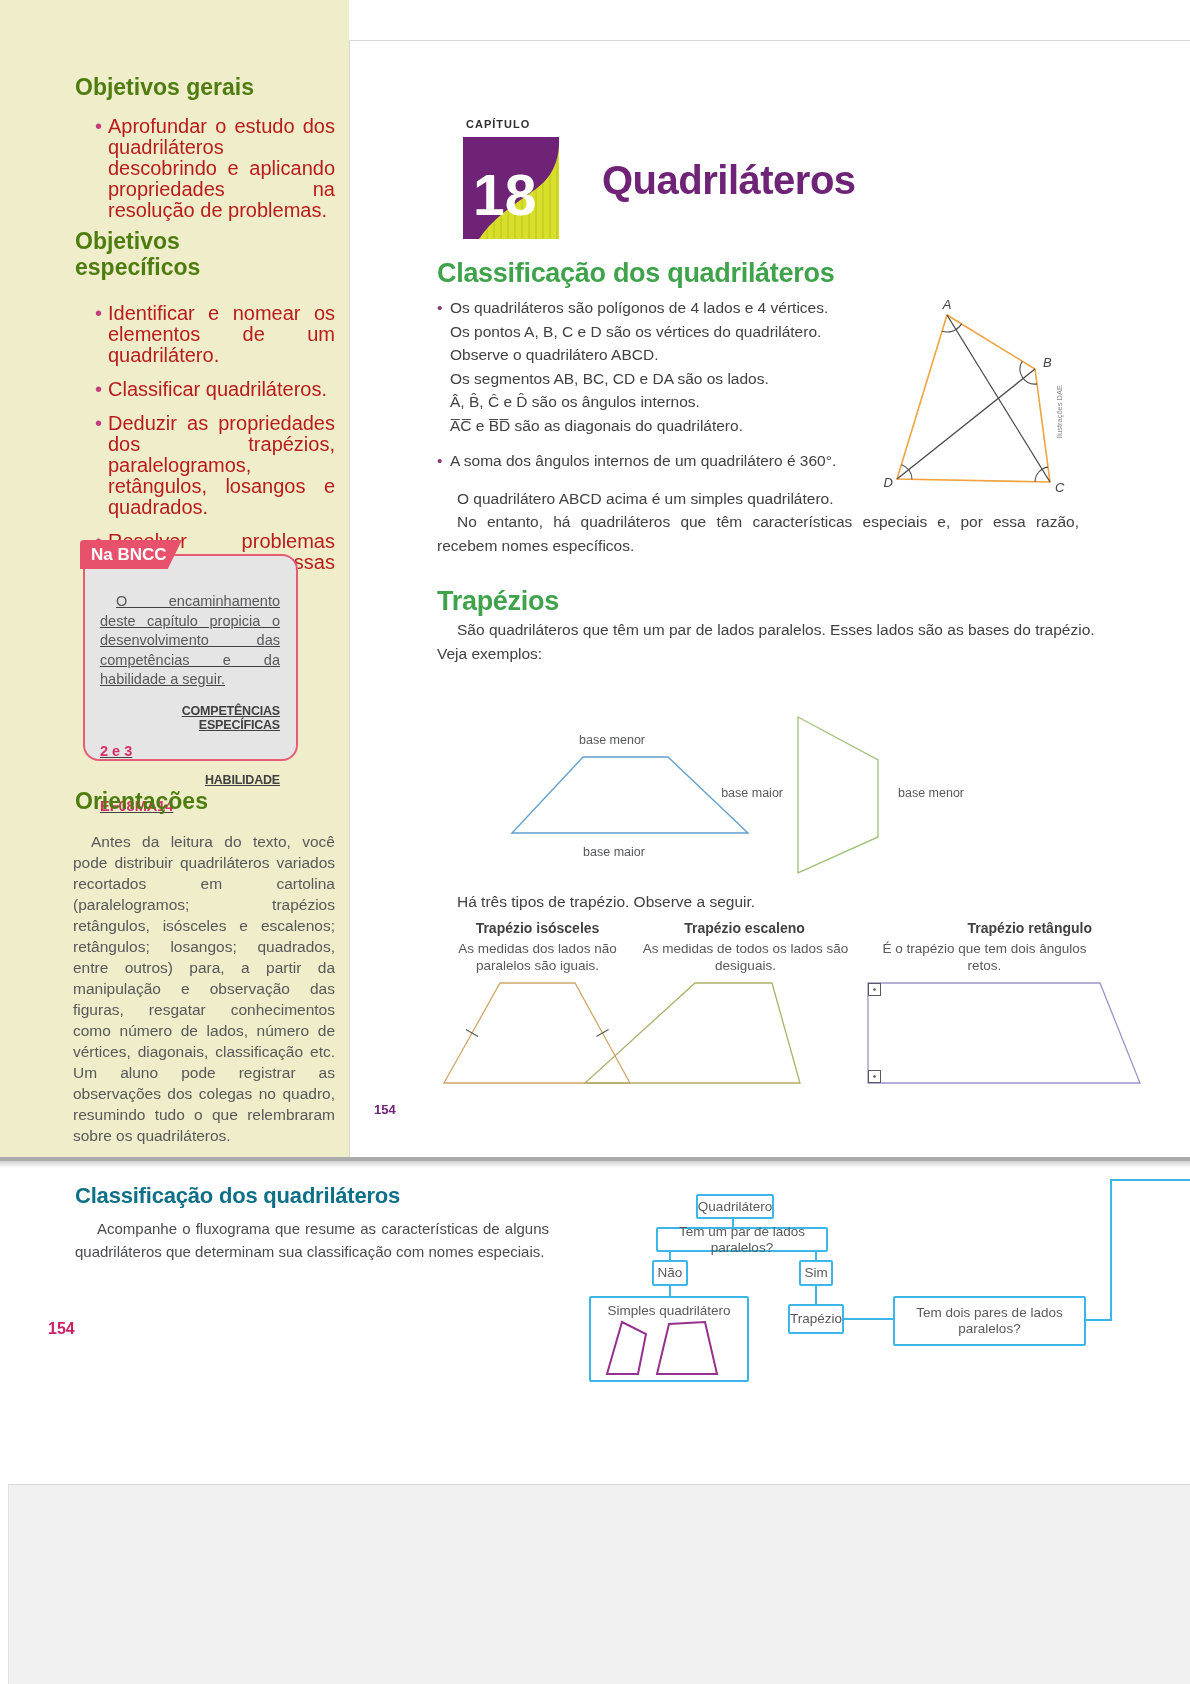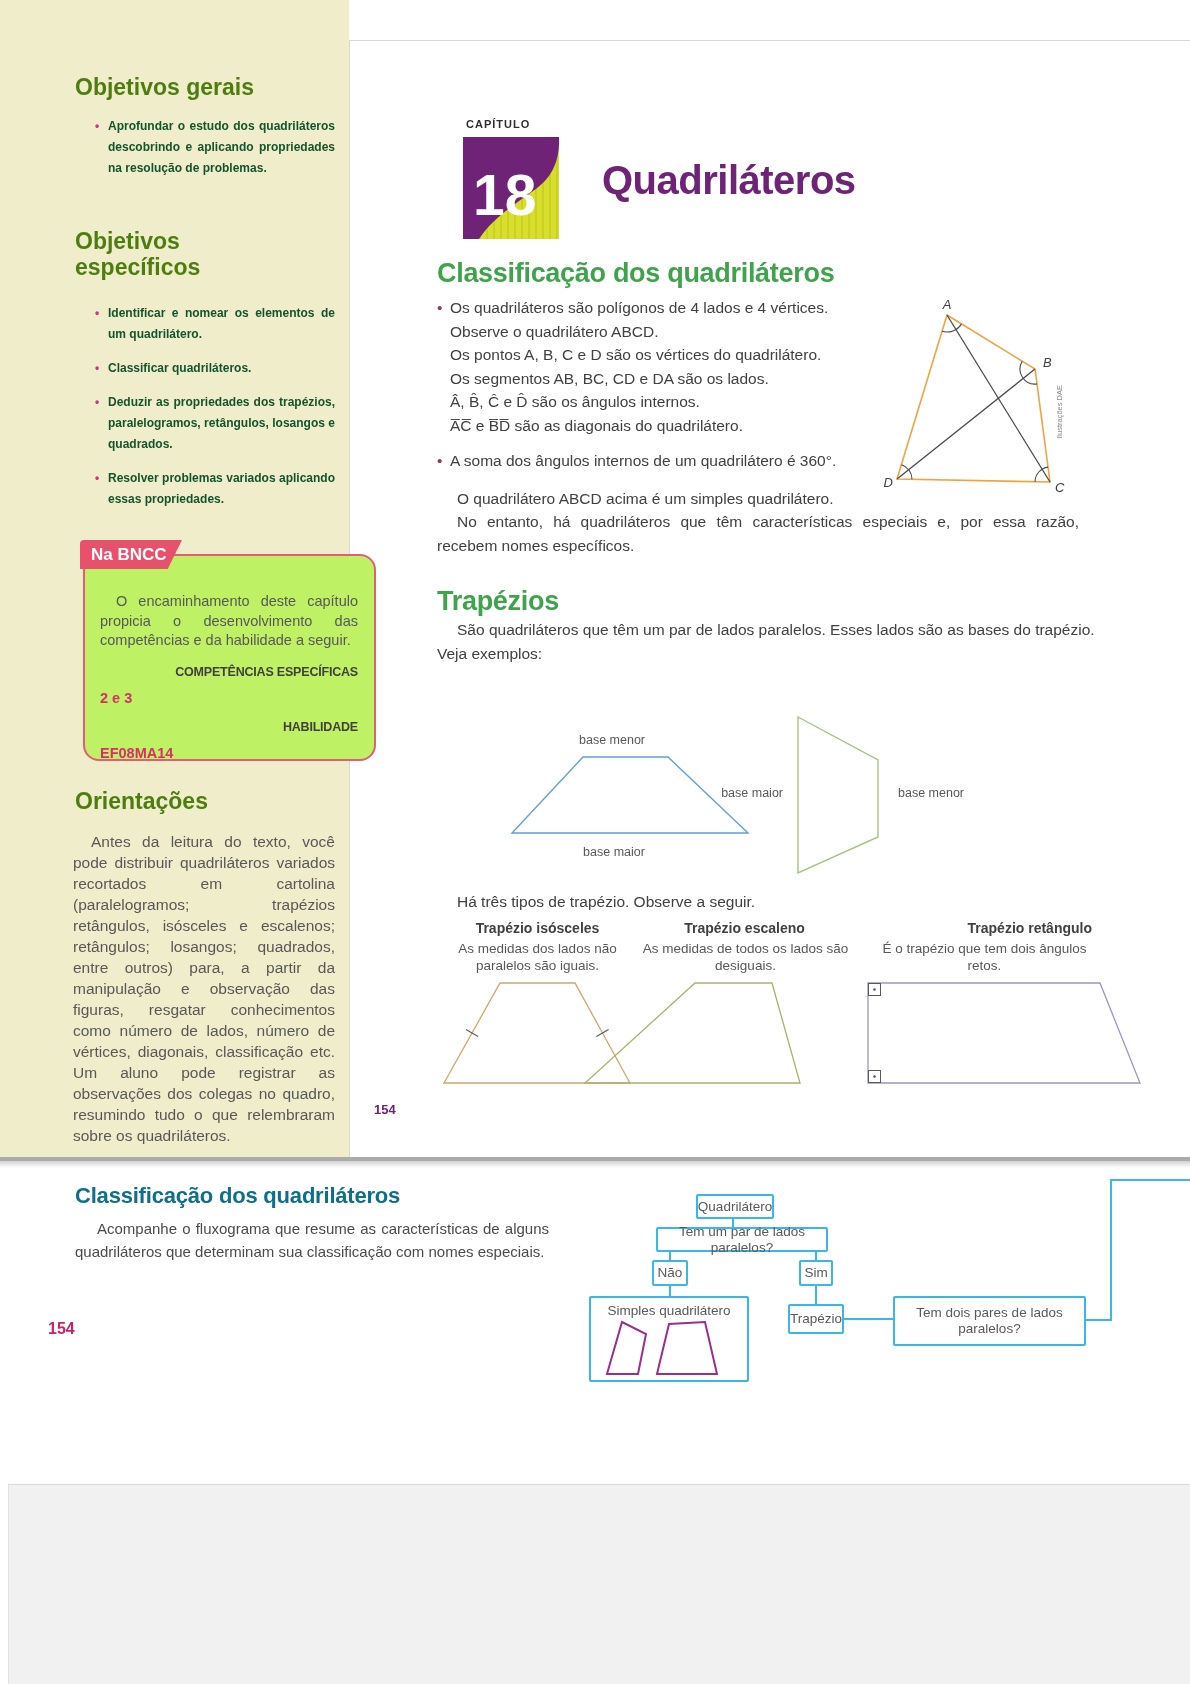--- a/index.html
+++ b/index.html
@@ -5,27 +5,27 @@
   html,body{margin:0;padding:0;background:#ffffff;}
   #stage{position:relative;width:1190px;height:1684px;background:#ffffff;overflow:hidden;
          font-family:"Liberation Sans",sans-serif;color:#414042;}
   .abs{position:absolute;}
 
   
   #cream{left:0;top:0;width:349px;height:1157px;background:#f0edca;}
   .sb-h{font-weight:bold;font-size:23px;line-height:26px;color:#4d7c0f;}
   .sb-txt{font-size:15.5px;line-height:21px;color:#58585a;text-align:justify;}
   .sb-ul{margin:0;padding:0;list-style:none;}
-  .sb-ul li{position:relative;padding-left:13px;margin-bottom:13px;font-size:12px;
-            line-height:21px;color:#14532d;text-align:justify;font-weight:bold;}
+  .sb-ul li{position:relative;padding-left:13px;margin-bottom:13px;font-size:20px;
+            line-height:21px;color:#b91c1c;text-align:justify;}
   .sb-ul li::before{content:"•";position:absolute;left:0;top:0;color:#c13d7d;}
 
   
-  #bncc-box{left:83px;top:554px;width:293px;height:207px;border:2px solid #e65c74;
-            border-radius:16px;background:#bef264;box-sizing:border-box;padding:36px 16px 0 15px;}
+  #bncc-box{left:83px;top:554px;width:215px;height:207px;border:2px solid #e65c74;
+            border-radius:16px;background:#e5e5e5;box-sizing:border-box;padding:36px 16px 0 15px;text-decoration:underline;}
   #bncc-tab{left:80px;top:540px;width:102px;height:29px;background:#e8516b;color:#ffffff;
             font-weight:bold;font-size:17px;line-height:29px;padding-left:11px;box-sizing:border-box;
             clip-path:polygon(0 0,100% 0,86% 100%,0 100%);border-radius:4px 0 0 0;}
   .bncc-p{font-size:14.5px;line-height:19.5px;color:#58585a;text-align:justify;text-indent:16px;margin:0;}
   .bncc-lab{font-weight:bold;font-size:12.5px;letter-spacing:-0.2px;color:#404041;text-align:right;margin-top:14px;}
   .bncc-val{font-weight:bold;font-size:14.5px;color:#d82e6b;margin-top:11px;}
 
   
   #scan{left:349px;top:40px;width:841px;height:1117px;background:#ffffff;
         border-left:1px solid #d8d8d8;border-top:1px solid #d8d8d8;}
@@ -108,22 +108,22 @@
     <rect x="3" y="4" width="96" height="102" fill="url(#stripes)"></rect>
     <path d="M3,4 L99,4 C100,28 92,45 73,58 C51,74 32,86 19,106 L3,106 Z" fill="#6e2377"></path>
     <text x="13" y="82" font-size="57" font-weight="bold" fill="#ffffff" font-family="Liberation Sans, sans-serif">18</text>
   </svg>
   <div class="abs chap-title" style="left:602px;top:158px;">Quadriláteros</div>
 
   <div class="abs h-green" style="left:437px;top:258px;">Classificação dos quadriláteros</div>
 
   <div class="abs body-txt" style="left:437px;top:296px;width:655px;">
     <div class="bul">Os quadriláteros são polígonos de 4 lados e 4 vértices.</div>
+    <div style="padding-left:13px;">Os pontos A, B, C e D são os vértices do quadrilátero.</div>
     <div style="padding-left:13px;">Observe o quadrilátero ABCD.</div>
-    <div style="padding-left:13px;">Os pontos A, B, C e D são os vértices do quadrilátero.</div>
     <div style="padding-left:13px;">Os segmentos AB, BC, CD e DA são os lados.</div>
     <div style="padding-left:13px;">Â, B̂, Ĉ e D̂ são os ângulos internos.</div>
     <div style="padding-left:13px;">A̅C̅ e B̅D̅ são as diagonais do quadrilátero.</div>
     <div class="bul mt12">A soma dos ângulos internos de um quadrilátero é 360°.</div>
     <div class="indent mt14">O quadrilátero ABCD acima é um simples quadrilátero.</div>
     <div class="indent just" style="width:642px;">No entanto, há quadriláteros que têm características especiais e, por essa razão, recebem nomes específicos.</div>
   </div>
 
   <svg class="abs" style="left:883px;top:297px;" width="192" height="205" viewBox="0 0 192 205">
     <polygon points="64,18 152,72 167,185 14,182" fill="none" stroke="#f0a441" stroke-width="1.6"></polygon>

